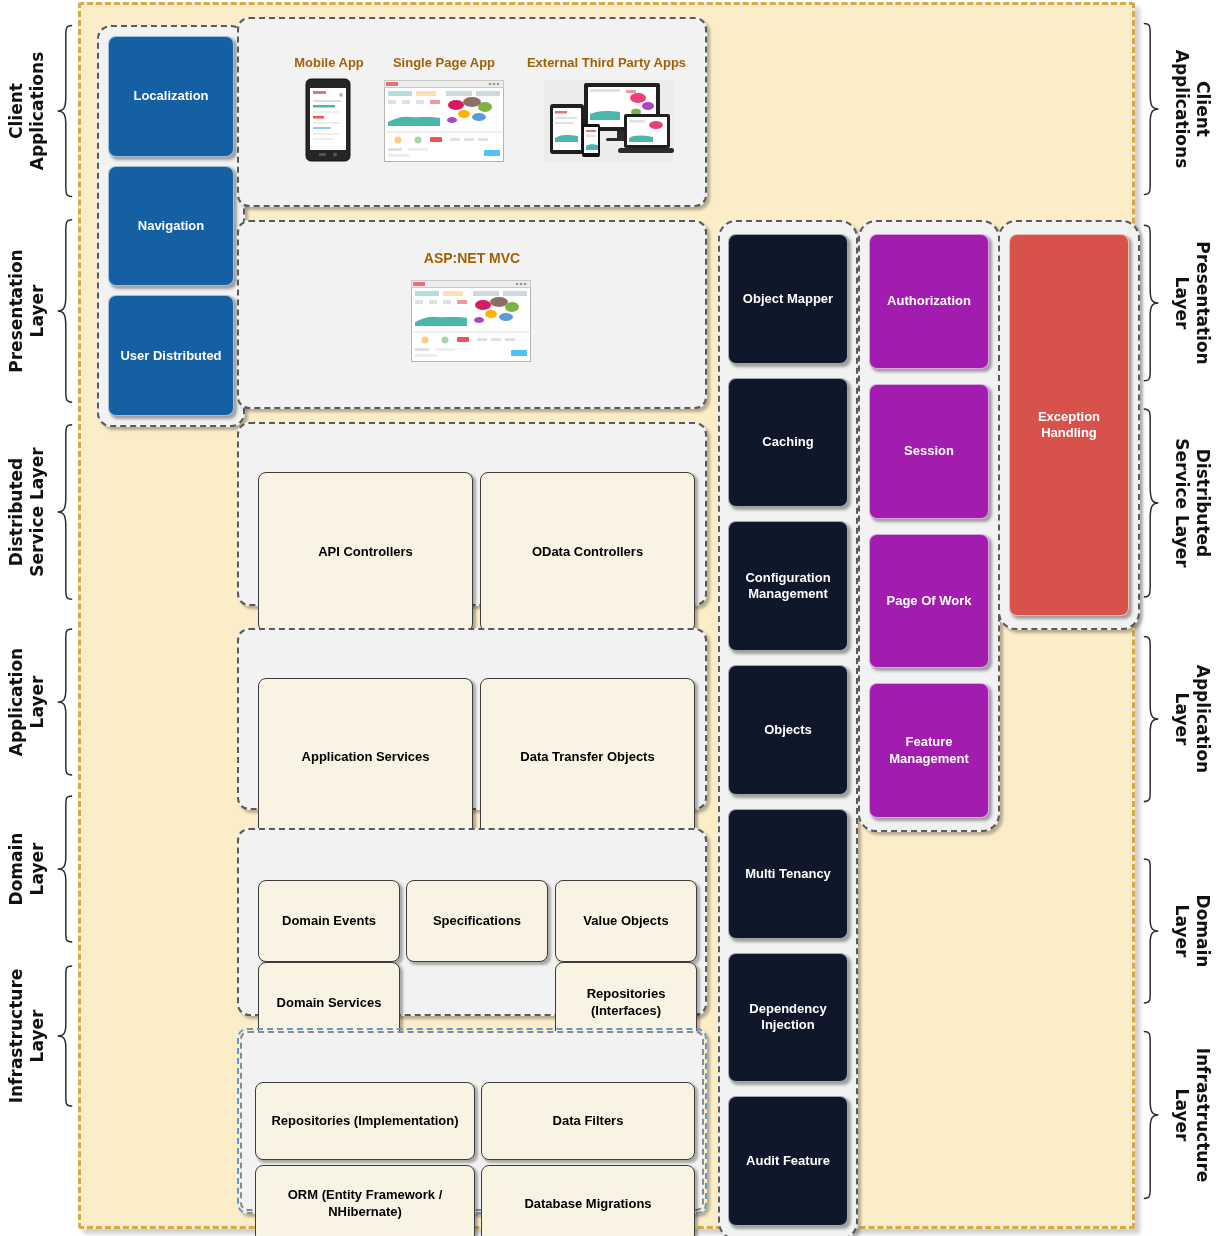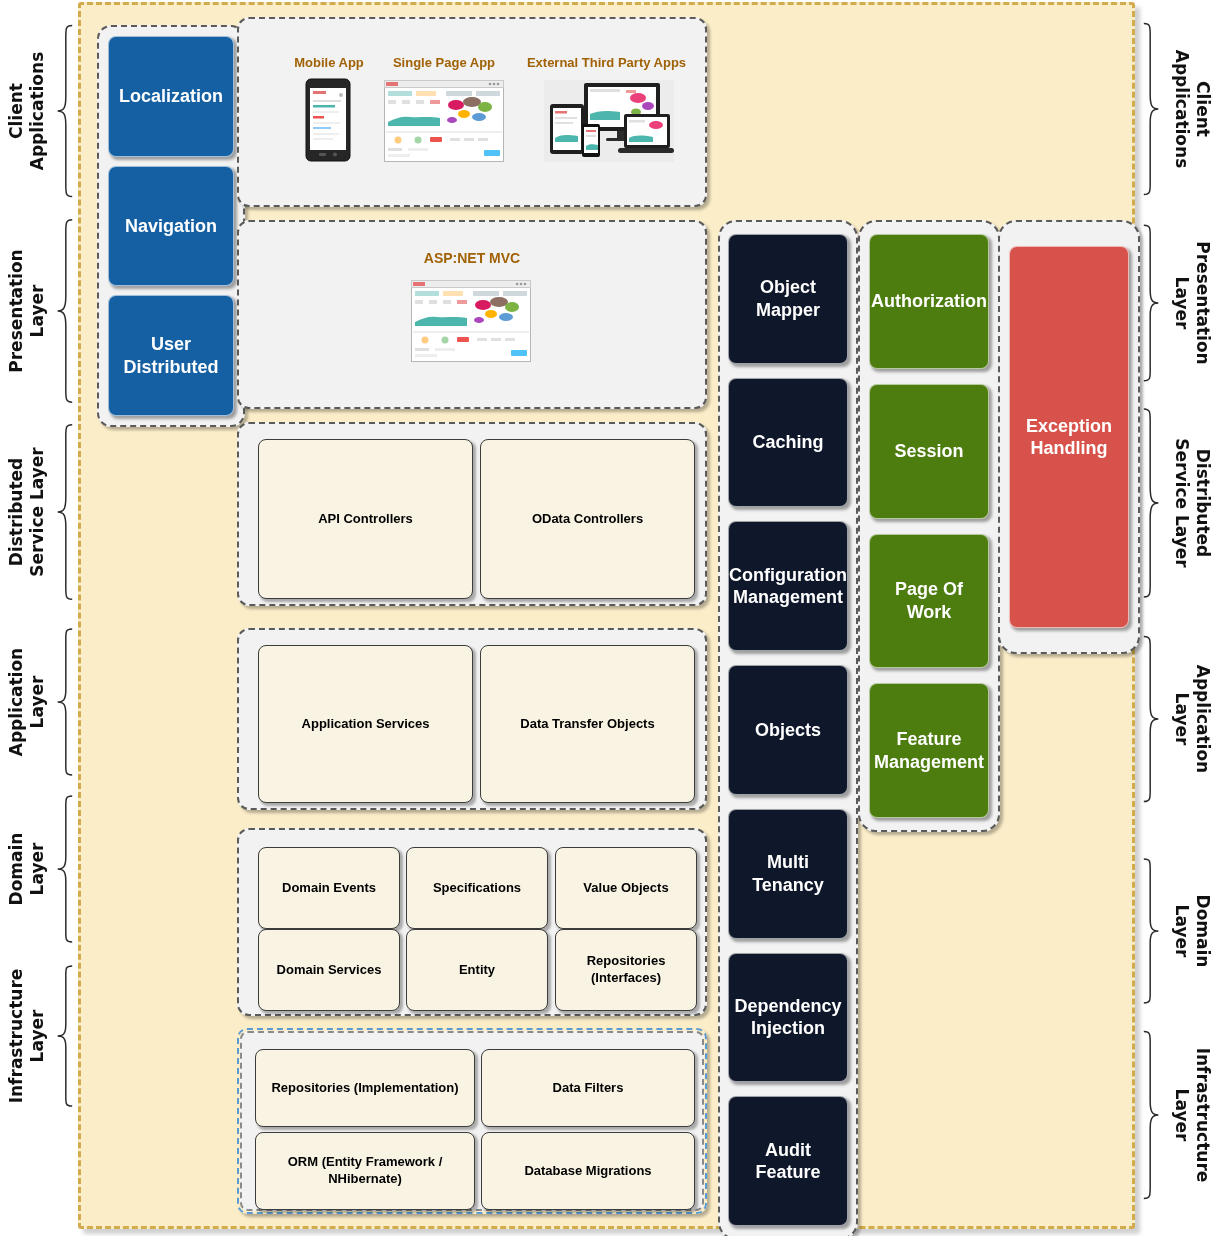--- a/index.html
+++ b/index.html
@@ -11,32 +11,32 @@
          box-shadow:5px 5px 4px rgba(120,120,120,.35);}
 
   
   .panel{position:absolute;background:#F2F2F2;border:2px dashed #5a5a5a;border-radius:12px;
          box-shadow:3px 3px 3px rgba(0,0,0,.28);}
   .column{position:absolute;background:#F2F2F2;border:2px dashed #5a5a5a;border-radius:18px;
          box-shadow:3px 3px 3px rgba(0,0,0,.28);display:flex;flex-direction:column;}
 
   
   .cbox{flex:1;display:flex;align-items:center;justify-content:center;text-align:center;
-        color:#fff;font-weight:bold;font-size:18px;line-height:1.25;border-radius:8px;
+        color:#fff;font-weight:bold;font-size:13px;line-height:1.25;border-radius:8px;
         border:1px solid rgba(255,255,255,.6);box-shadow:2.5px 2.5px 3px rgba(0,0,0,.35);
         padding:2px;white-space:pre-line;}
   .blue{background:#1560A3}
   .cyan{background:#0f172a}
-  .green{background:#4d7c0f}
+  .green{background:#a21caf}
   .red{background:#D7524A}
 
   
   .bbox{position:absolute;background:#F8F3E3;border:1px solid #3c3c3c;border-radius:8px;
         box-shadow:2.5px 2.5px 2.5px rgba(0,0,0,.3);display:flex;align-items:center;justify-content:center;
-        text-align:center;font-size:13px;font-weight:bold;color:#000;white-space:pre-line;padding:4px;line-height:1.3;}
+        text-align:center;font-size:13px;font-weight:bold;color:#000;white-space:pre-line;padding:4px;line-height:1.3;margin-top:33px;}
 
   
   .lrow,.rrow{position:absolute;}
   .lrow{left:0;width:78px;}
   .rrow{left:1140px;width:80px;}
   .side-label{position:absolute;top:50%;white-space:pre;text-align:center;line-height:1.25;
         font-family:"DejaVu Sans",sans-serif;font-weight:bold;font-size:17px;color:#111;}
   .lrow .side-label{left:27px;transform:translate(-50%,-50%) rotate(-90deg);}
   .rrow .side-label{left:52px;transform:translate(-50%,-50%) rotate(90deg);}
   .brace{position:absolute;top:0;height:100%;width:20px;}
@@ -289,21 +289,20 @@
   <div class="panel" style="left:237px;top:628px;width:466px;height:178px;">
     <div class="bbox" style="left:19px;top:15px;width:205px;height:148px;">Application Services</div>
     <div class="bbox" style="left:241px;top:15px;width:205px;height:148px;">Data Transfer Objects</div>
   </div>
 
   <div class="panel" style="left:237px;top:828px;width:466px;height:184px;">
     <div class="bbox" style="left:19px;top:17px;width:132px;height:72px;">Domain Events</div>
     <div class="bbox" style="left:167px;top:17px;width:132px;height:72px;">Specifications</div>
     <div class="bbox" style="left:316px;top:17px;width:132px;height:72px;">Value Objects</div>
     <div class="bbox" style="left:19px;top:99px;width:132px;height:72px;">Domain Services</div>
-    <div class="bbox" style="left:167px;top:99px;width:132px;height:72px;">Entity</div>
     <div class="bbox" style="left:316px;top:99px;width:132px;height:72px;">Repositories
 (Interfaces)</div>
   </div>
 
   <div class="infra-outer" style="left:237px;top:1028px;width:466px;height:182px;">
     <div class="infra-inner">
       <div class="bbox" style="left:13px;top:16px;width:210px;height:68px;">Repositories (Implementation)</div>
       <div class="bbox" style="left:239px;top:16px;width:204px;height:68px;">Data Filters</div>
       <div class="bbox" style="left:13px;top:99px;width:210px;height:68px;">ORM (Entity Framework /
 NHibernate)</div>
@@ -321,17 +320,17 @@
     <div class="cbox cyan">Audit Feature</div>
   </div>
 
   <div class="column" style="left:858px;top:220px;width:120px;height:584px;padding:12px 9px;gap:15px;">
     <div class="cbox green">Authorization</div>
     <div class="cbox green">Session</div>
     <div class="cbox green">Page Of Work</div>
     <div class="cbox green">Feature Management</div>
   </div>
 
-  <div class="column" style="left:998px;top:220px;width:120px;height:382px;padding:24px 9px;justify-content:flex-end;">
+  <div class="column" style="left:998px;top:220px;width:120px;height:382px;padding:12px 9px;justify-content:flex-end;">
     <div class="cbox red">Exception Handling</div>
   </div>
 
 </div>
 
 </body></html>

